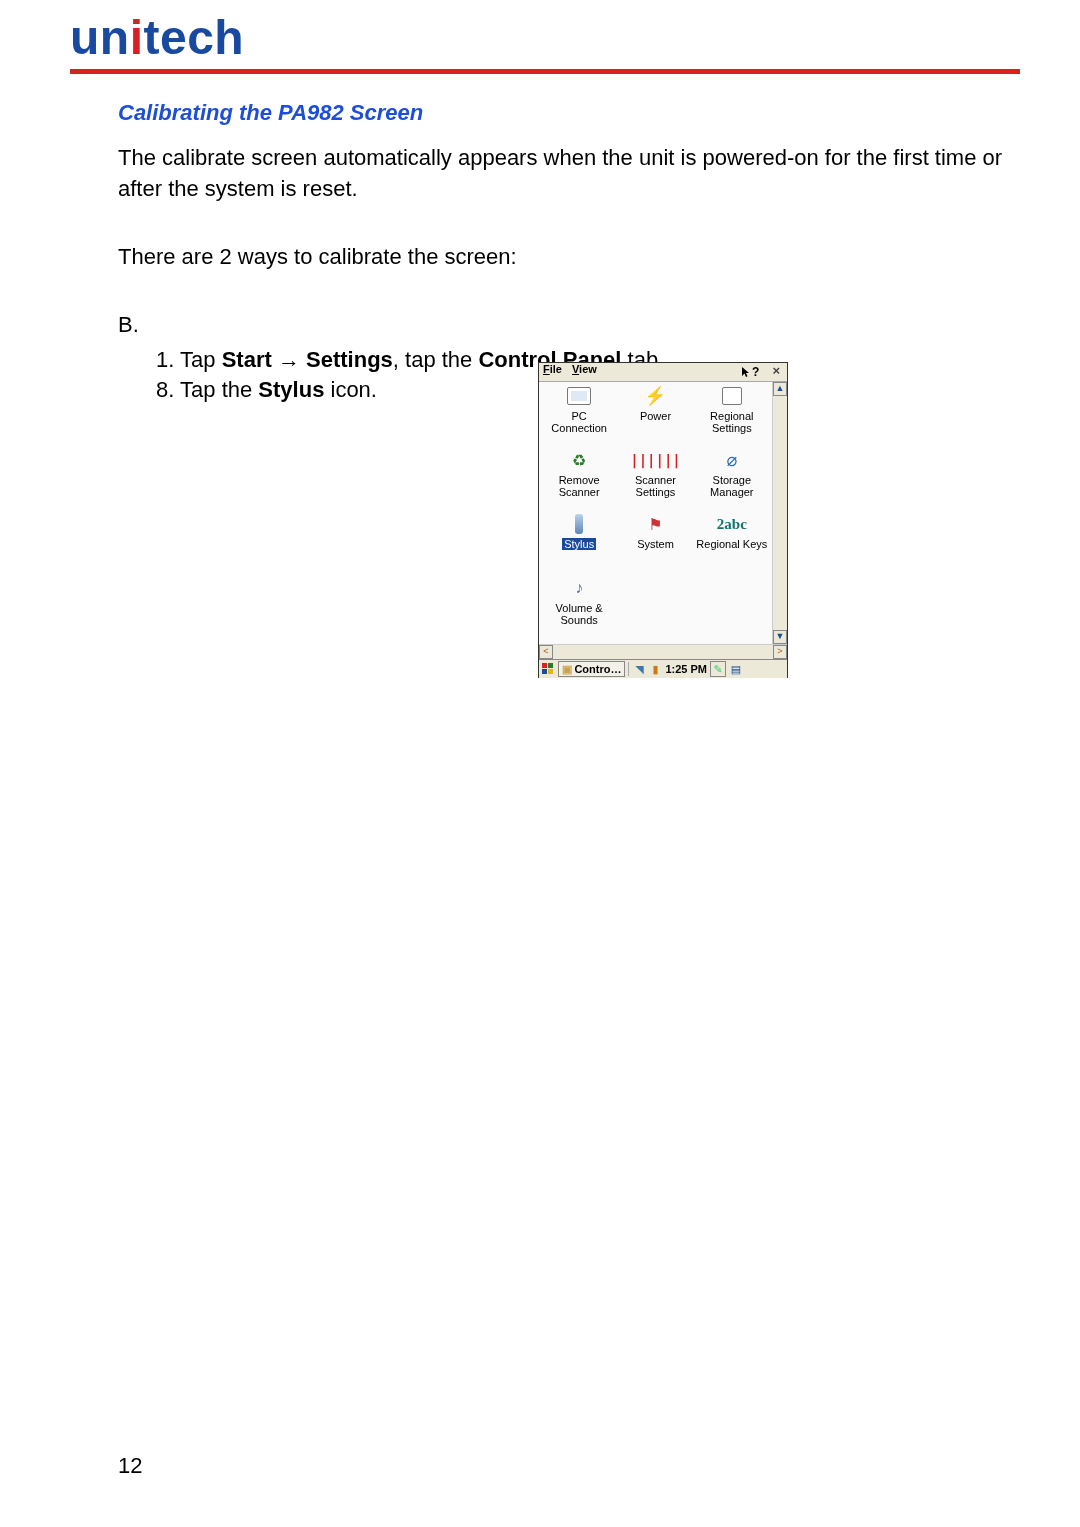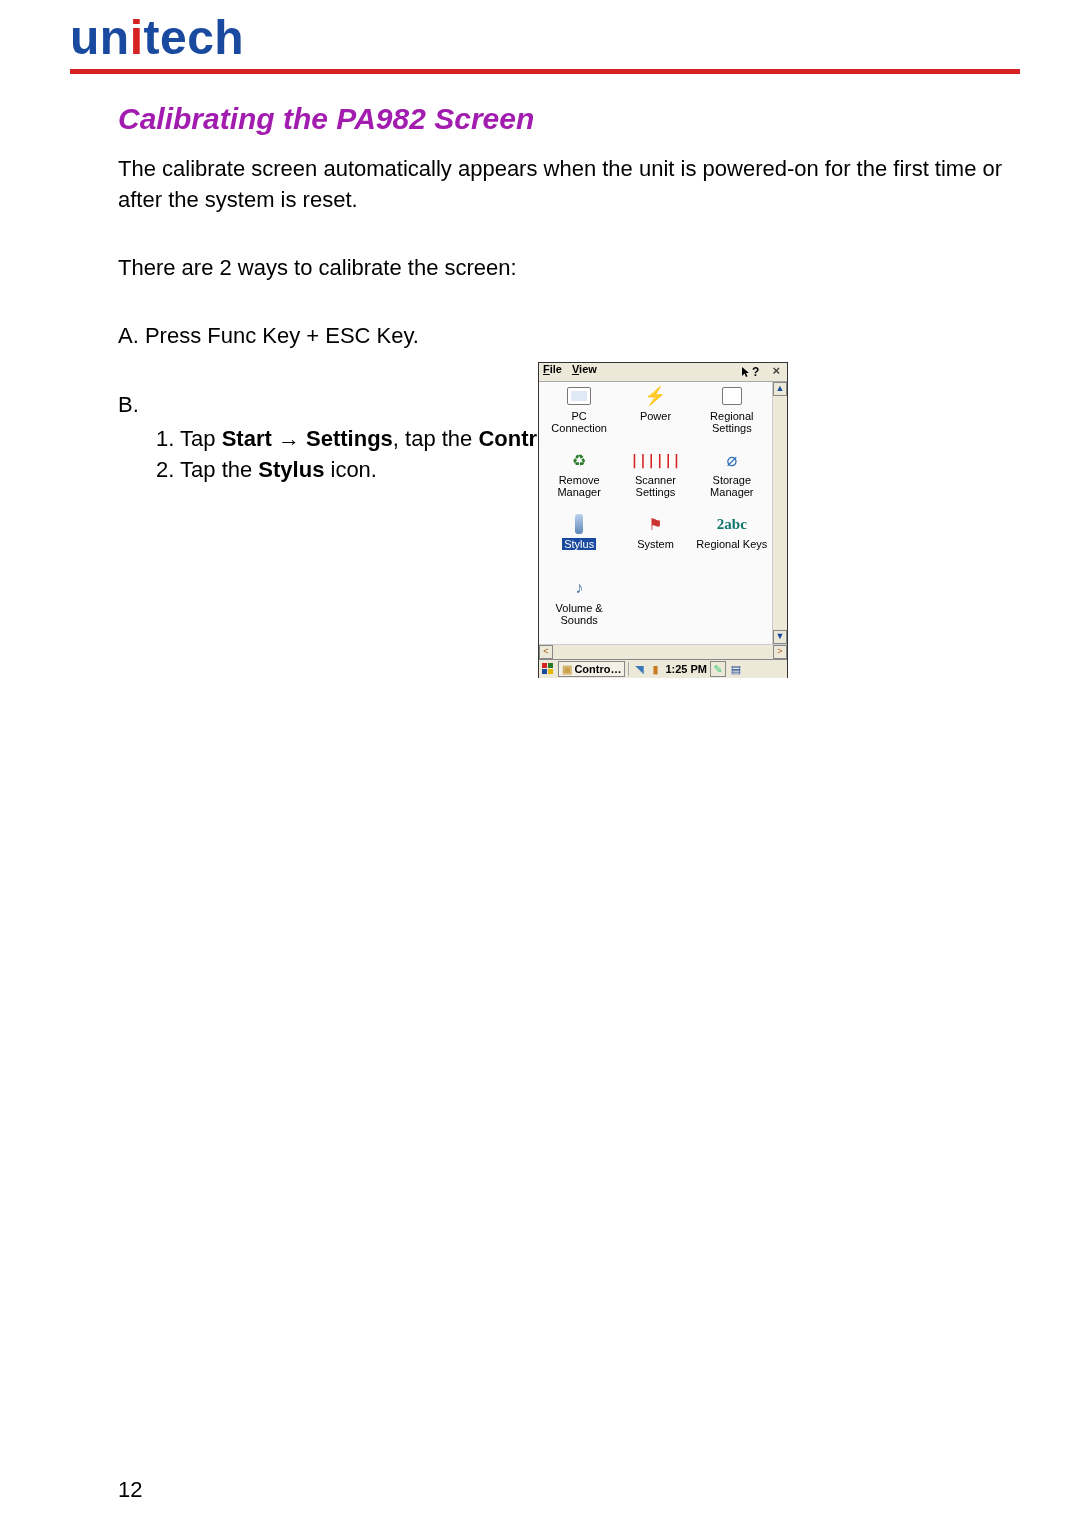--- a/index.html
+++ b/index.html
@@ -36,24 +36,24 @@
     margin: 4px 60px 0 70px;
   }
 
   
   .content {
     padding: 24px 60px 0 118px;
     font-size: 22px;
     line-height: 1.38;
   }
   h2.section-title {
-    font-size: 30px;
+    font-size: 22px;
     font-style: italic;
     font-weight: bold;
-    color: #a21caf;
+    color: #1d4ed8;
     margin: 0 0 6px 0;
   }
   .para {
     margin: 15px 0 38px 0;
   }
   .indent {
     margin-left: 38px;
   }
 
   
@@ -216,21 +216,21 @@
   .ic-scanner { font-family: monospace; color:#d62222; font-size:14px; font-weight:bold;}
   .ic-storage { color:#2b6fb6; font-size:18px;}
   .ic-stylus { width:8px;height:20px;background:linear-gradient(#b9d1ec,#5e86b8);border-radius:3px;}
   .ic-system { color:#c33; font-size:16px;}
   .ic-vkeys { font-family: serif; font-weight:bold; font-size:15px; color:#0f766e;}
   .ic-volume { color:#4b74a8; font-size:16px;}
 
   
   .page-number {
     position: absolute;
-    bottom: 24px;
+    bottom: 48px;
     left: 118px;
     font-size: 22px;
   }
 
   
   .winflag { width:14px; height:14px; }
 </style>
 </head>
 <body>
 
@@ -243,30 +243,29 @@
   </div>
   <div class="red-rule"></div>
 
   <div class="content">
     <h2 class="section-title">Calibrating the PA982 Screen</h2>
 
     <p class="para" style="margin-bottom:38px">The calibrate screen automatically appears when the unit is powered-on for the first time or after the system is reset.</p>
 
     <p class="para">There are 2 ways to calibrate the screen:</p>
 
-    <p class="para">A. Press Func Key + ESC Key.</p>
 
     <p class="para" style="margin-bottom:4px">B.</p>
 
     <div class="indent">
       <div>
         <span>1. Tap </span><b>Start</b><span> → </span><b>Settings</b><span>, tap the </span><b>Control Panel</b><span> tab</span>
       </div>
       <div>
-        <span>2. Tap the </span><b>Stylus</b><span> icon.</span>
+        <span>8. Tap the </span><b>Stylus</b><span> icon.</span>
       </div>
     </div>
   </div>
 
   <div class="cp-window">
     <div class="cp-menubar">
       <span class="menu-item"><span class="underline">F</span><span>ile</span></span>
       <span class="menu-item"><span class="underline">V</span><span>iew</span></span>
       <span class="spacer"></span>
       <span style="display:flex;align-items:center;gap:1px;">
@@ -296,21 +295,21 @@
           <div class="cp-icon">
               <div class="ic-regional"></div>
             </div>
           <div class="cp-label">Regional
 Settings</div>
         </div>
 
         <div class="cp-item">
           <div class="cp-icon ic-remove">♻</div>
           <div class="cp-label">Remove
-Manager</div>
+Scanner</div>
         </div>
         <div class="cp-item">
           <div class="cp-icon ic-scanner">||||||</div>
           <div class="cp-label">Scanner
 Settings</div>
         </div>
         <div class="cp-item">
           <div class="cp-icon ic-storage">⌀</div>
           <div class="cp-label">Storage
 Manager</div>

